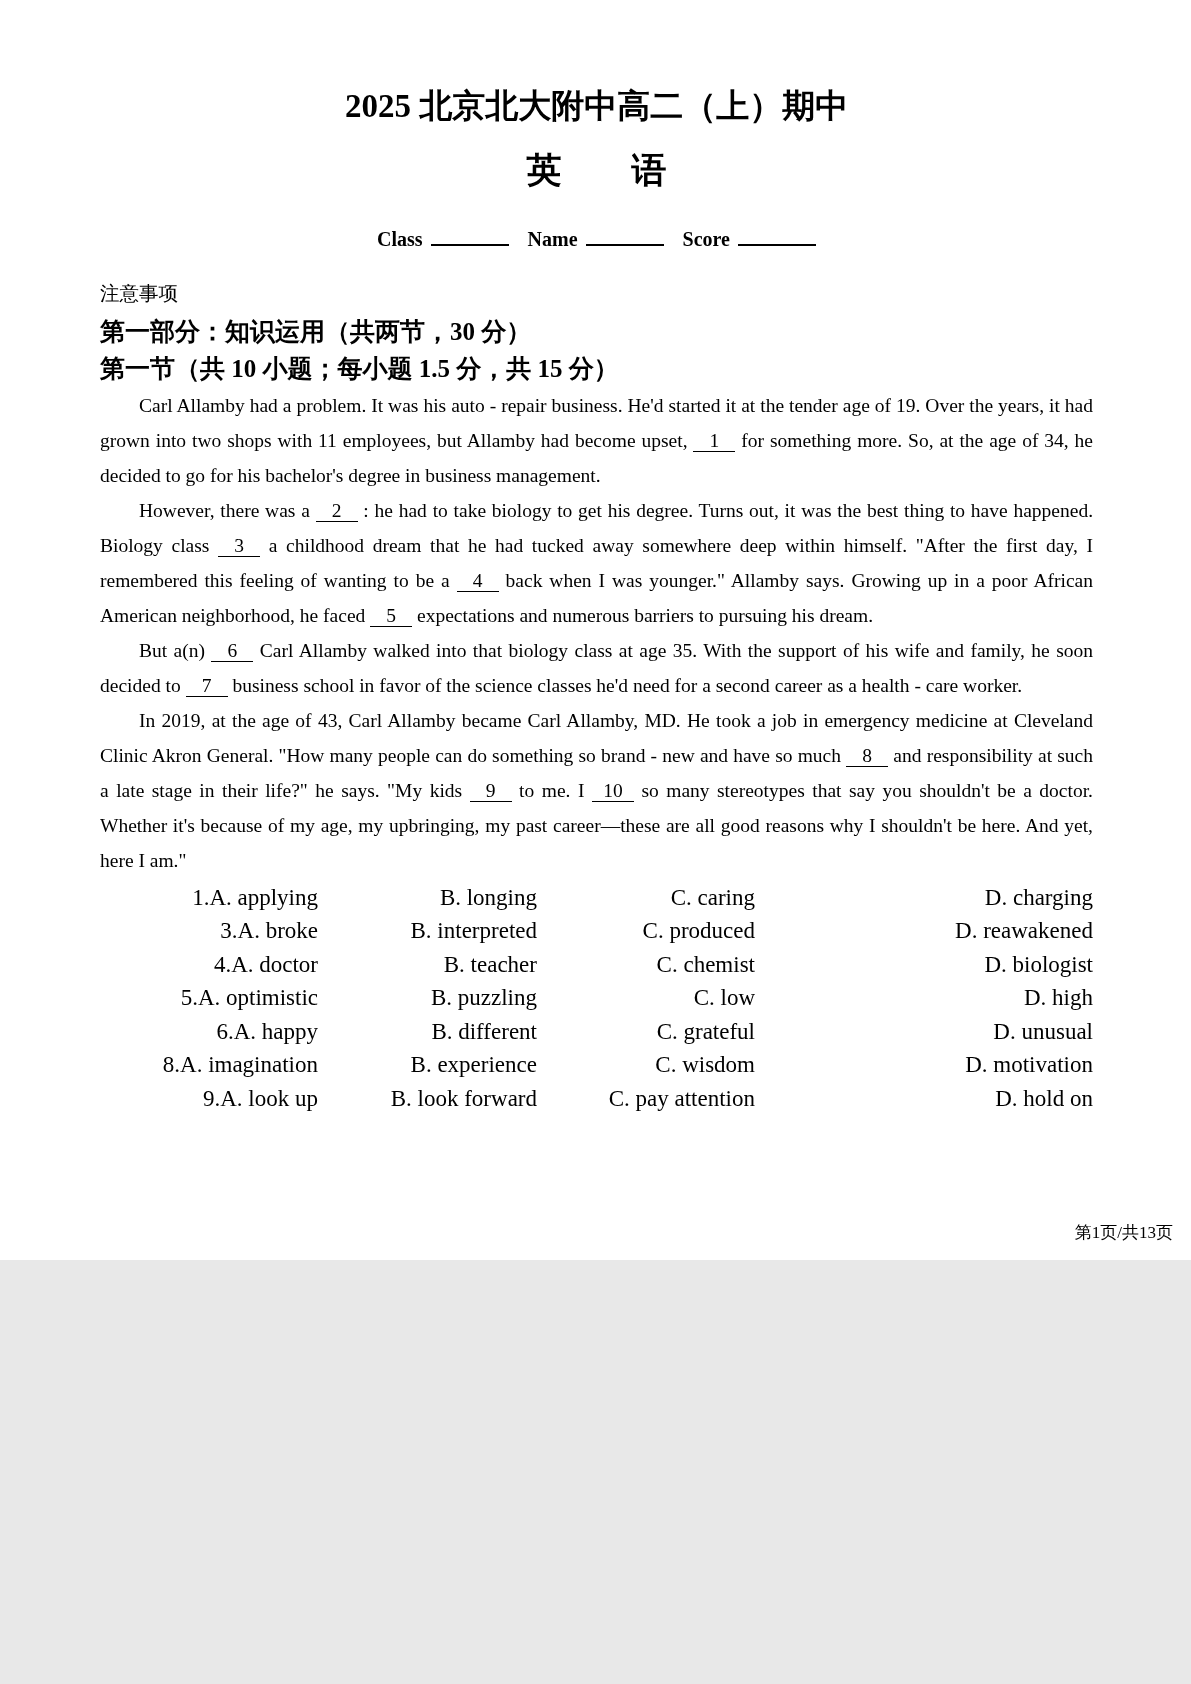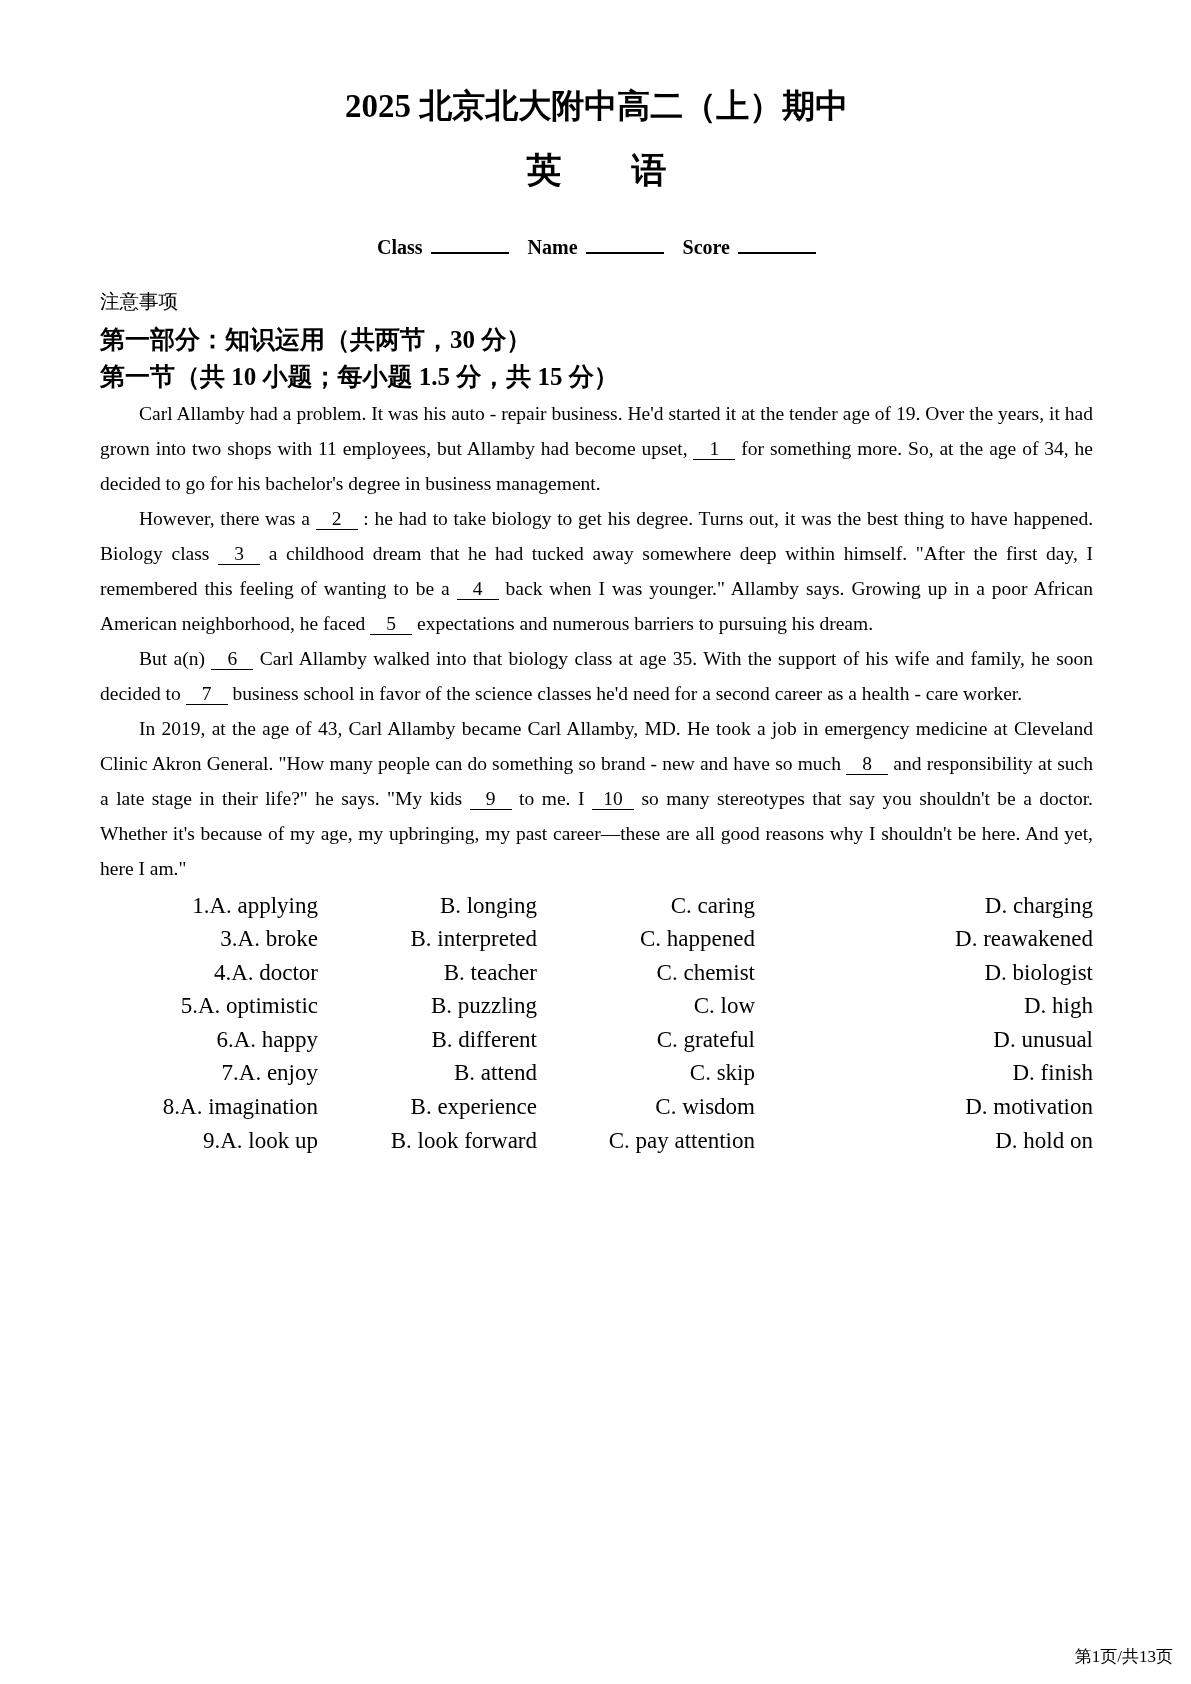--- a/index.html
+++ b/index.html
@@ -1,18 +1,18 @@
 <!DOCTYPE html>
 <html><head>
 <meta charset="utf-8">
 <style>
   html,body { margin:0; padding:0; background:#e8e8e8; }
   .page {
     position:relative;
-    width:1191px; height:1684px;
+    width:1191px; height:1260px;
     margin:0 auto;
     background:#ffffff;
     color:#000;
     font-family:"Liberation Serif","DejaVu Serif",serif;
     overflow:hidden;
   }
   .content { position:absolute; left:100px; right:98px; top:0; }
 
   .title {
     margin:86px 0 0 0;
@@ -20,21 +20,21 @@
     font-size:33px; font-weight:bold;
     line-height:1.25;
   }
   .subject {
     margin:22px 0 0 0;
     text-align:center;
     font-size:35px; font-weight:bold;
     line-height:1.25;
   }
   .id-line {
-    margin-top:39px;
+    margin-top:31px;
     text-align:center;
     font-weight:bold; font-size:20px;
   }
   .id-line .lbl { margin-left:14px; }
   .id-line .lbl:first-child { margin-left:0; }
   .blankline {
     display:inline-block;
     width:78px; height:20px;
     border-bottom:2px solid #000;
     margin-left:8px;
@@ -118,21 +118,21 @@
     <div class="questions" id="questions">
         <div class="q-row">
           <div>1.A. applying</div>
           <div>B. longing</div>
           <div>C. caring</div>
           <div>D. charging</div>
         </div>
         <div class="q-row">
           <div>3.A. broke</div>
           <div>B. interpreted</div>
-          <div>C. happened</div>
+          <div>C. produced</div>
           <div>D. reawakened</div>
         </div>
         <div class="q-row">
           <div>4.A. doctor</div>
           <div>B. teacher</div>
           <div>C. chemist</div>
           <div>D. biologist</div>
         </div>
         <div class="q-row">
           <div>5.A. optimistic</div>
@@ -140,26 +140,20 @@
           <div>C. low</div>
           <div>D. high</div>
         </div>
         <div class="q-row">
           <div>6.A. happy</div>
           <div>B. different</div>
           <div>C. grateful</div>
           <div>D. unusual</div>
         </div>
         <div class="q-row">
-          <div>7.A. enjoy</div>
-          <div>B. attend</div>
-          <div>C. skip</div>
-          <div>D. finish</div>
-        </div>
-        <div class="q-row">
           <div>8.A. imagination</div>
           <div>B. experience</div>
           <div>C. wisdom</div>
           <div>D. motivation</div>
         </div>
         <div class="q-row">
           <div>9.A. look up</div>
           <div>B. look forward</div>
           <div>C. pay attention</div>
           <div>D. hold on</div>

